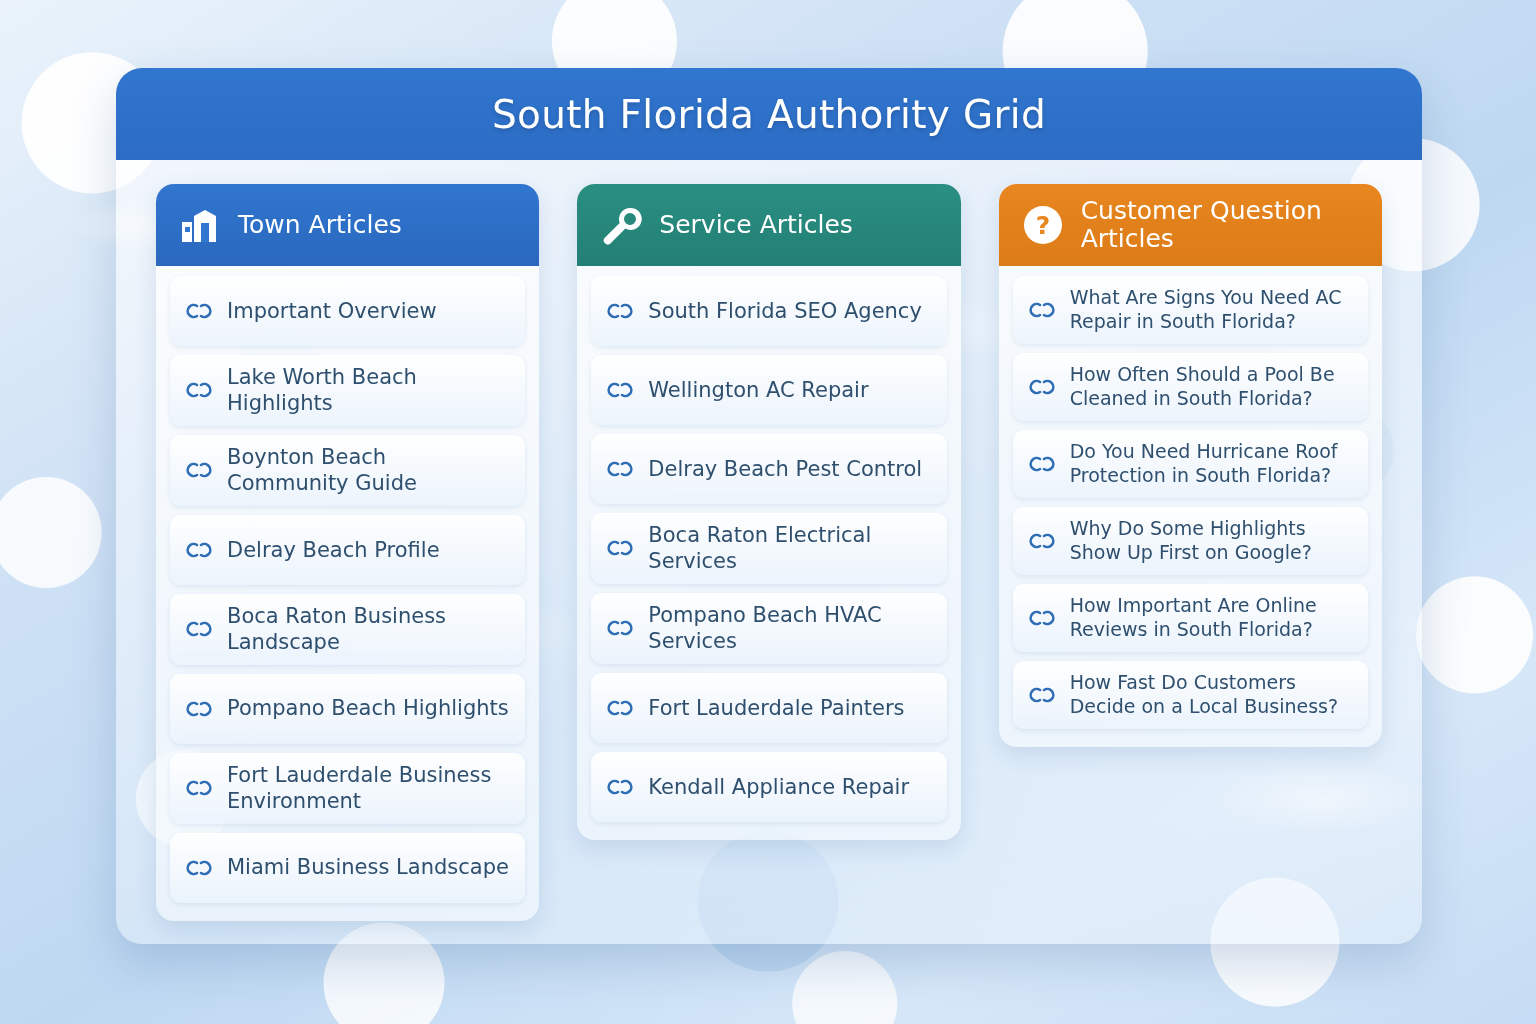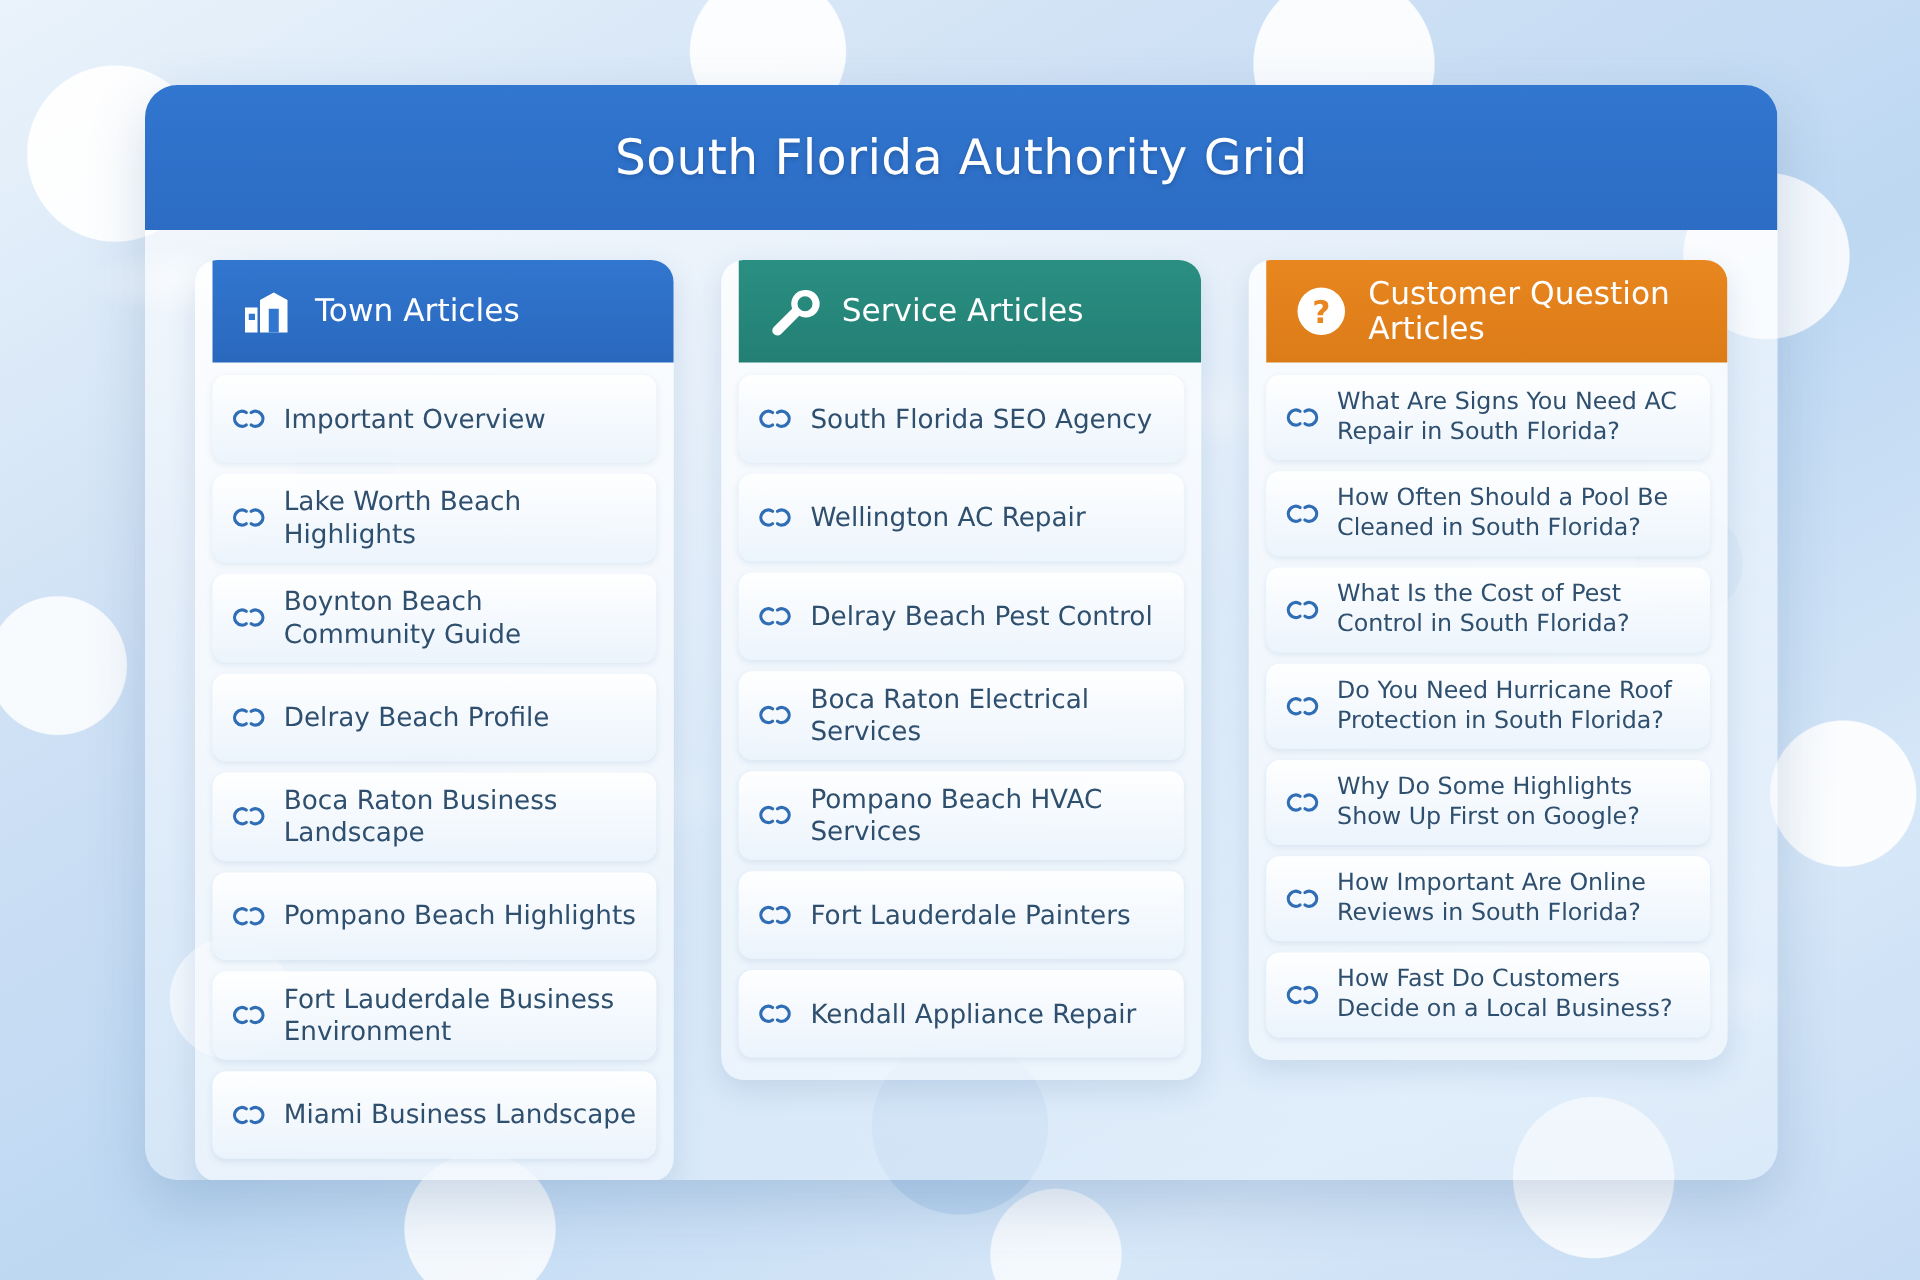--- a/index.html
+++ b/index.html
@@ -51,21 +51,21 @@
     left: 116px;
     top: 68px;
     width: 1306px;
     height: 876px;
     border-radius: 26px;
     background: linear-gradient(180deg, rgba(255,255,255,0.62), rgba(232,242,252,0.52));
     box-shadow: 0 18px 46px rgba(60,100,150,0.22);
     overflow: hidden;
   }
   .panel-header {
-    height: 116px;
+    height: 92px;
     background: linear-gradient(180deg, #3176cf 0%, #2c6cc4 100%);
     display: flex;
     align-items: center;
     justify-content: center;
   }
   .panel-title {
     color: #ffffff;
     font-size: 39px;
     letter-spacing: 0.3px;
     text-shadow: 0 2px 4px rgba(0,0,0,0.18);
@@ -85,21 +85,20 @@
     overflow: hidden;
     min-width: 0;
   }
   .col-head {
     height: 82px;
     display: flex;
     align-items: center;
     gap: 16px;
     padding: 0 22px;
     color: #fff;
-    margin-left: 14px;
   }
   .col-head .hicon {
     width: 44px;
     height: 44px;
     flex: 0 0 44px;
     display: flex;
     align-items: center;
     justify-content: center;
   }
   .col-head .htitle {
@@ -377,31 +376,20 @@
         </div>
         <div class="item">
           <span class="licon">
             <svg width="30" height="24" viewBox="0 0 30 24" aria-hidden="true">
                 <g fill="none" stroke="#2f6db5" stroke-width="2.6" stroke-linecap="round">
                   <path d="M13 7 a6 6 0 1 0 0 10"></path>
                   <path d="M17 7 a6 6 0 1 1 0 10"></path>
                 </g>
               </svg>
           </span>
-          <span class="ltext">What Is the Cost of Pest Control in South Florida?</span>
-        </div>
-        <div class="item">
-          <span class="licon">
-            <svg width="30" height="24" viewBox="0 0 30 24" aria-hidden="true">
-                <g fill="none" stroke="#2f6db5" stroke-width="2.6" stroke-linecap="round">
-                  <path d="M13 7 a6 6 0 1 0 0 10"></path>
-                  <path d="M17 7 a6 6 0 1 1 0 10"></path>
-                </g>
-              </svg>
-          </span>
           <span class="ltext">Do You Need Hurricane Roof Protection in South Florida?</span>
         </div>
         <div class="item">
           <span class="licon">
             <svg width="30" height="24" viewBox="0 0 30 24" aria-hidden="true">
                 <g fill="none" stroke="#2f6db5" stroke-width="2.6" stroke-linecap="round">
                   <path d="M13 7 a6 6 0 1 0 0 10"></path>
                   <path d="M17 7 a6 6 0 1 1 0 10"></path>
                 </g>
               </svg>

